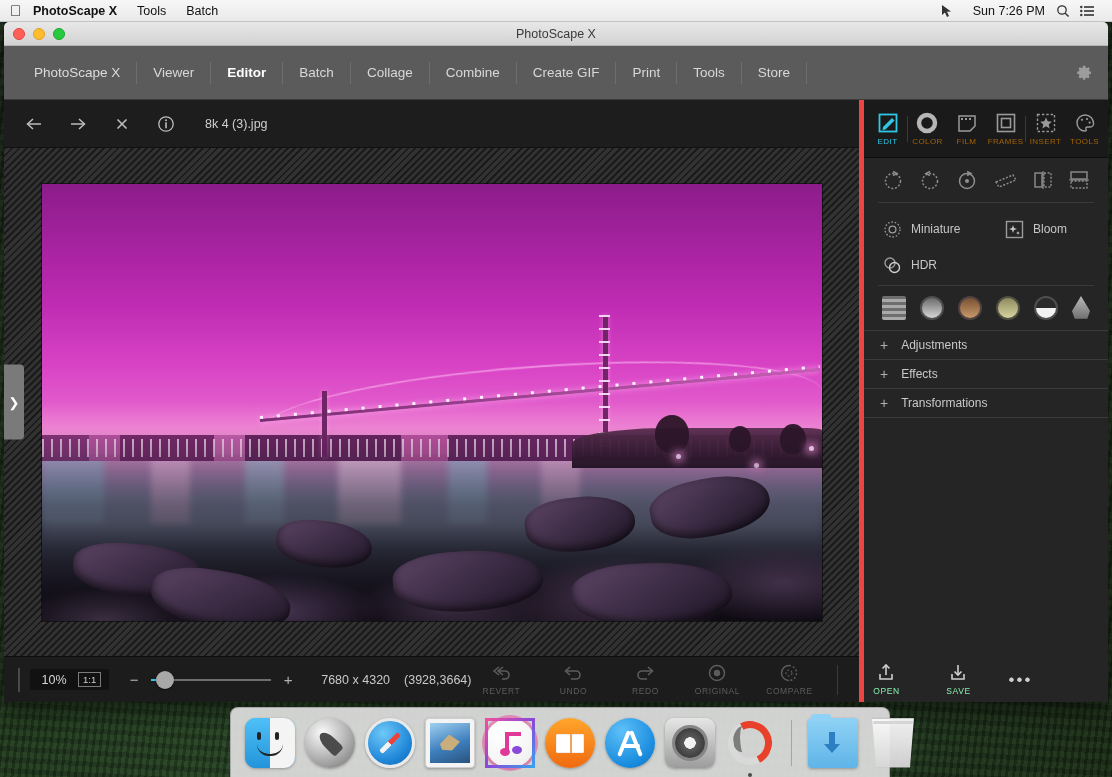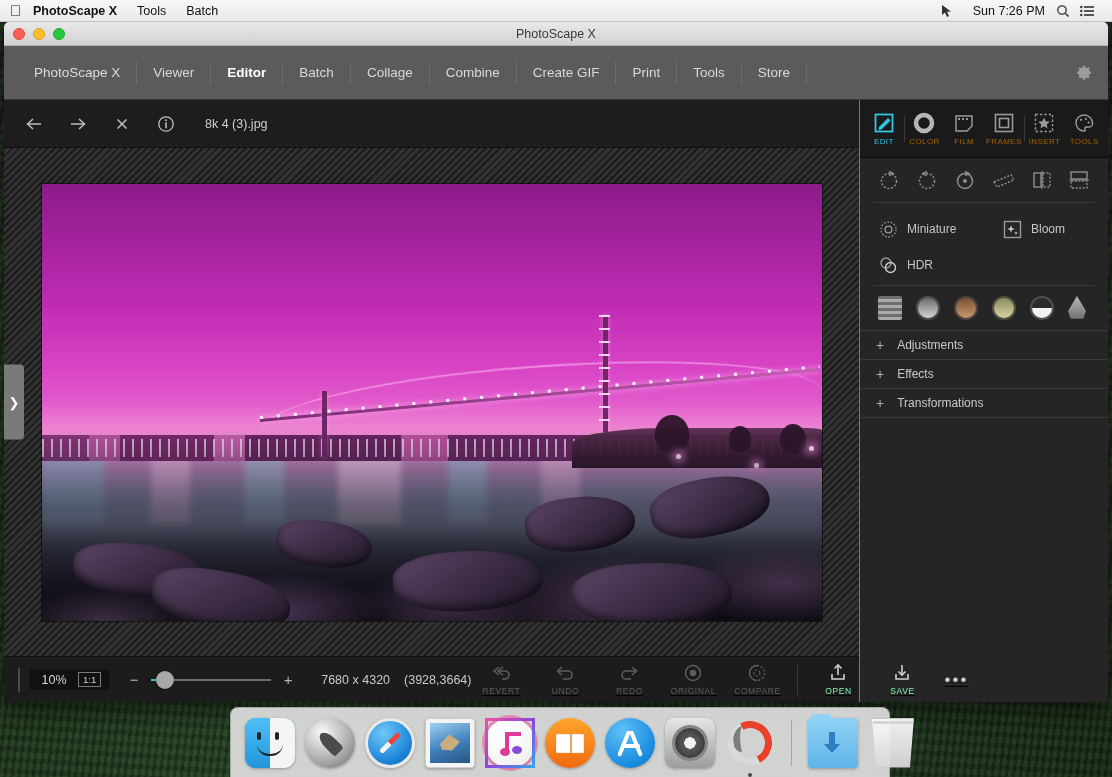--- a/index.html
+++ b/index.html
@@ -255,32 +255,32 @@
   .zbtn { color:#b5b5b5; font-size:15px; width:14px; text-align:center; }
   #track { width:120px; height:2px; background:#6e6e6e; position:relative; }
   #track .fill{ position:absolute; left:0; top:0; height:2px; width:5px; background:#2ec7e6; }
   #knob {
     position:absolute; left:5px; top:-8px; width:18px; height:18px; border-radius:50%;
     background:#a8a8a8; box-shadow:0 1px 2px rgba(0,0,0,.6);
   }
   #dims { font-size:12.5px; color:#c9c9c9; margin-left:26px; white-space:nowrap; }
   #coords { font-size:12.5px; color:#c9c9c9; margin-left:14px; white-space:nowrap; }
 
-  #actions { margin-left:auto; display:flex; align-items:center; gap:4px;text-decoration:underline; }
+  #actions { margin-left:auto; display:flex; align-items:center; gap:12px; }
   .act {
     width:60px; display:flex; flex-direction:column; align-items:center; gap:3px;
     color:#5c5c5c;
   }
   .act.enabled { color:#86efac; }
   .act .lbl { font-size:8.5px; letter-spacing:.6px; }
   .act-div { width:1px; height:30px; background:#3b3b3b; margin:0 6px; }
   #more-btn { color:#cfcfcf; font-size:17px; width:40px; text-align:center; letter-spacing:2px; }
 
   
-  #rightpanel { width:249px; background:#252525; border-left:1px solid #ef4444; display:flex; flex-direction:column; }
+  #rightpanel { width:249px; background:#252525; border-left:5px solid #ef4444; display:flex; flex-direction:column; }
 
   #edittabs {
     height:58px; background:#1a1a1a; display:flex; align-items:center;
     justify-content:space-around; padding:0 4px; border-bottom:1px solid #0d0d0d;
   }
   .etab { display:flex; flex-direction:column; align-items:center; gap:3px; width:40px; color:#a16207; }
   .etab .lbl { font-size:8px; letter-spacing:.4px; }
   .etab.active { color:#2ec7e6; }
   .etab-div{ width:1px; height:26px; background:#3a3a3a; }
 

